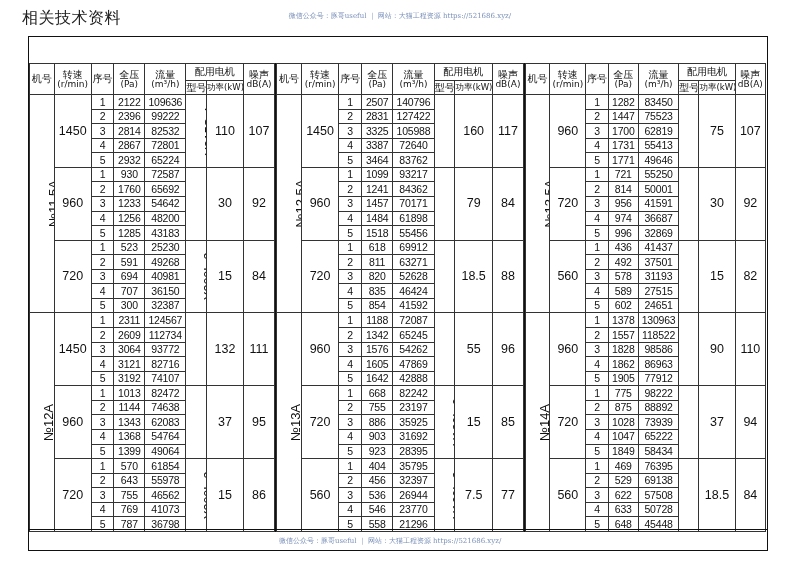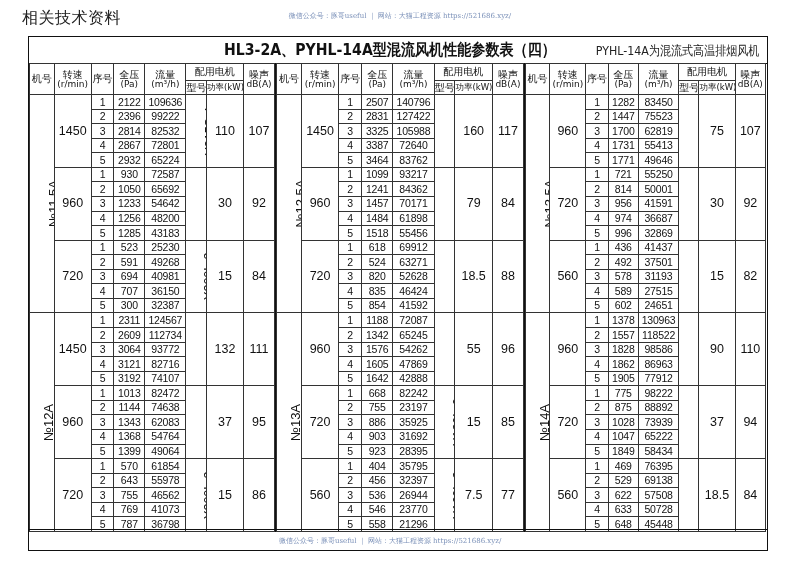--- a/index.html
+++ b/index.html
@@ -26,24 +26,20 @@
   .footer-note { position:absolute; right:14px; top:2px; font-size:12.5px; font-family:"DejaVu Sans", sans-serif; letter-spacing:0.3px; white-space:nowrap; }
   .footer-water { position:absolute; left:250px; top:6px; font-size:7px; color:#7a90b8; font-family:"DejaVu Serif", serif; white-space:nowrap; }
 </style>
 </head>
 <body>
 
 <div class="hdr-left">相关技术资料</div>
 <div class="hdr-water">微信公众号：豚哥useful ｜ 网站：大猫工程资源 https://521686.xyz/</div>
 
 <div class="frame">
-  <div class="title-row">
-    <div class="title-main">HL3-2A、PYHL-14A型混流风机性能参数表（四）</div>
-    <div class="title-sub">PYHL-14A为混流式高温排烟风机</div>
-  </div>
 
   <div class="panels" id="panels">
     <div class="panel" style="width:247px">
         <table>
           <colgroup>
             <col style="width:24px">
             <col style="width:36px">
             <col style="width:22px">
             <col style="width:30px">
             <col style="width:40px">
@@ -99,21 +95,21 @@
               <td rowspan="5" class="big g" style="">960</td>
               <td class="num g" style="">1</td>
               <td class="num g" style="">930</td>
               <td class="num g" style="">72587</td>
               <td rowspan="5" class="vert g" style=""><span>Y225M-6</span></td>
               <td rowspan="5" class="big g" style="">30</td>
               <td rowspan="5" class="big g" style="">92</td>
             </tr>
             <tr class="">
               <td class="num " style="">2</td>
-              <td class="num " style="">1050</td>
+              <td class="num " style="">1760</td>
               <td class="num " style="">65692</td>
             </tr>
             <tr class="">
               <td class="num " style="">3</td>
               <td class="num " style="">1233</td>
               <td class="num " style="">54642</td>
             </tr>
             <tr class="">
               <td class="num " style="">4</td>
               <td class="num " style="">1256</td>
@@ -333,21 +329,21 @@
               <td rowspan="5" class="big g" style="">720</td>
               <td class="num g" style="">1</td>
               <td class="num g" style="">618</td>
               <td class="num g" style="">69912</td>
               <td rowspan="5" class="vert g" style=""><span>Y225S-8</span></td>
               <td rowspan="5" class="big g" style="">18.5</td>
               <td rowspan="5" class="big g" style="">88</td>
             </tr>
             <tr class="">
               <td class="num " style="">2</td>
-              <td class="num " style="">524</td>
+              <td class="num " style="">811</td>
               <td class="num " style="">63271</td>
             </tr>
             <tr class="">
               <td class="num " style="">3</td>
               <td class="num " style="">820</td>
               <td class="num " style="">52628</td>
             </tr>
             <tr class="">
               <td class="num " style="">4</td>
               <td class="num " style="">835</td>

